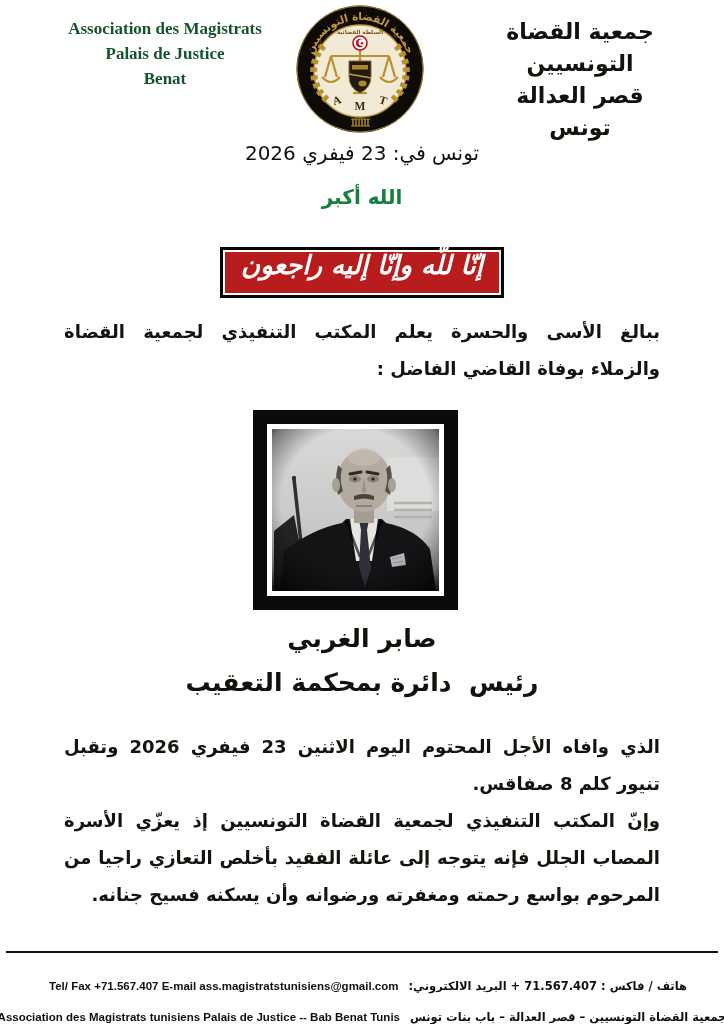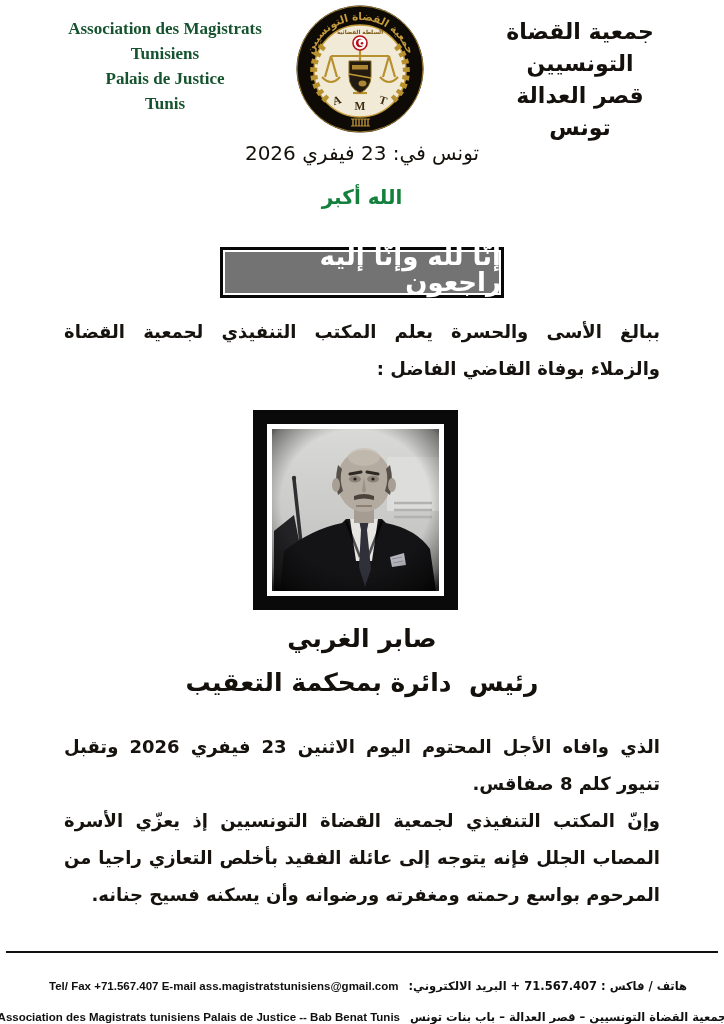--- a/index.html
+++ b/index.html
@@ -19,23 +19,23 @@
   }
   .logo-wrap{position:absolute;left:295px;top:4px;width:130px;height:130px;}
   
   .date-line{position:absolute;left:0;top:141px;width:100%;text-align:center;
     direction:rtl;font-weight:normal;font-size:20px;color:#14100c;}
   .takbir{position:absolute;left:0;top:185px;width:100%;text-align:center;
     direction:rtl;font-weight:bold;font-size:20px;color:#15803d;}
   
   .banner{
     position:absolute;left:220px;top:247px;width:284px;height:51px;
-    background:#737373;border:3px solid #070707;box-sizing:border-box;
+    background:#b91c1c;border:3px solid #070707;box-sizing:border-box;
     box-shadow:inset 0 0 0 2px #ffffff;
-    display:flex;align-items:flex-end;justify-content:center;
+    display:flex;align-items:flex-start;justify-content:center;font-style:italic;
   }
   .banner span{direction:rtl;color:#ffffff;font-weight:bold;font-size:26px;
     line-height:1;padding-top:2px;}
   
   .para{position:absolute;left:64px;width:596px;direction:rtl;}
   .bline{font-size:18px;font-weight:bold;line-height:37px;height:37px;
     overflow:hidden;color:#16120e;text-align:right;}
   .bline.j{text-align:justify;text-align-last:justify;}
   #intro{top:313px;}
   #mainbody{top:728px;}
@@ -61,23 +61,22 @@
   .f-lat{font-family:"Liberation Sans",sans-serif;font-weight:bold;font-size:11.5px;color:#101010;}
   .f-ar{direction:rtl;font-weight:bold;font-size:11.5px;color:#101010;}
 </style>
 </head>
 <body>
 
 <div id="page">
 
   <div class="hdr-left">
     <div>Association des Magistrats</div>
-    <div>Tunisiens</div>
     <div>Palais de Justice</div>
-    <div>Tunis</div>
+    <div>Benat</div>
   </div>
 
   <div class="logo-wrap">
     <svg viewBox="0 0 130 130" width="130" height="130">
       <circle cx="65" cy="65" r="63.5" fill="#0e0b07"></circle>
       <circle cx="65" cy="65" r="63" fill="none" stroke="#c49a3a" stroke-width="0.8"></circle>
       <circle cx="65" cy="67" r="46" fill="#f1ead7" stroke="#c49a3a" stroke-width="1.5"></circle>
       <defs>
         <path id="ringarc" d="M 15.8,75 A 50,50 0 1 1 114.2,75"></path>
       </defs>

